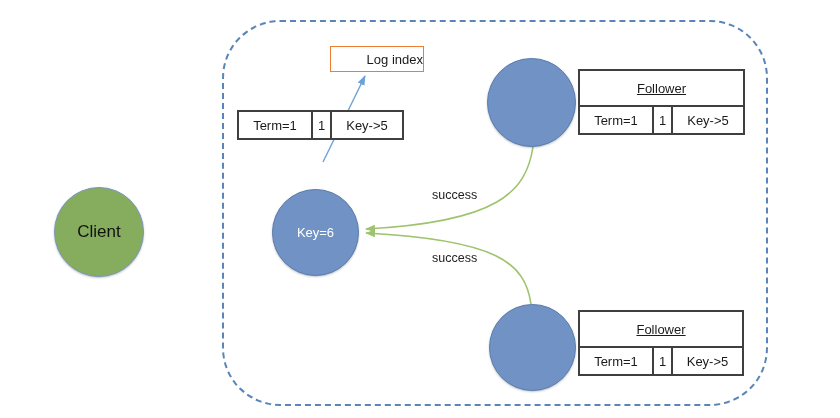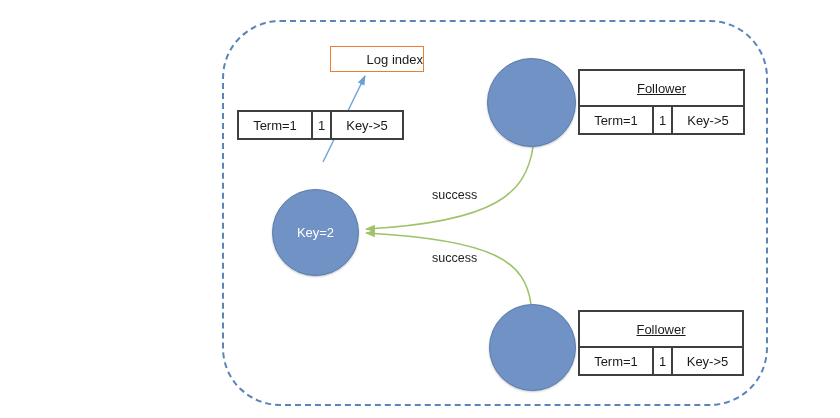--- a/index.html
+++ b/index.html
@@ -67,23 +67,26 @@
       </marker>
       <marker id="mk-blue" markerWidth="11" markerHeight="9" refX="9" refY="4.5" orient="auto" markerUnits="userSpaceOnUse">
         <path d="M0,0.8 L10,4.5 L0,8.2 Z" class="mk-blue"></path>
       </marker>
     </defs>
     <path class="blue-arrow" d="M323,162 L365,76" marker-end="url(#mk-blue)"></path>
     <path class="green-arrow" d="M533,147 C526,192 498,222 366,229" marker-end="url(#mk-green)"></path>
     <path class="green-arrow" d="M531,304 C525,263 498,240 366,233" marker-end="url(#mk-green)"></path>
   </svg>
 
+  <div class="circle client-circle">
+    <span>Client</span>
+  </div>
 
   <div class="circle node-blue key-circle">
-    <span>Key=2</span>
+    <span>Key=6</span>
   </div>
 
   <div class="circle node-blue f-top"></div>
   <div class="circle node-blue f-bottom"></div>
 
   <div class="log-index">
     <span>Log index</span>
   </div>
 
   <div class="node-table leader-table">

